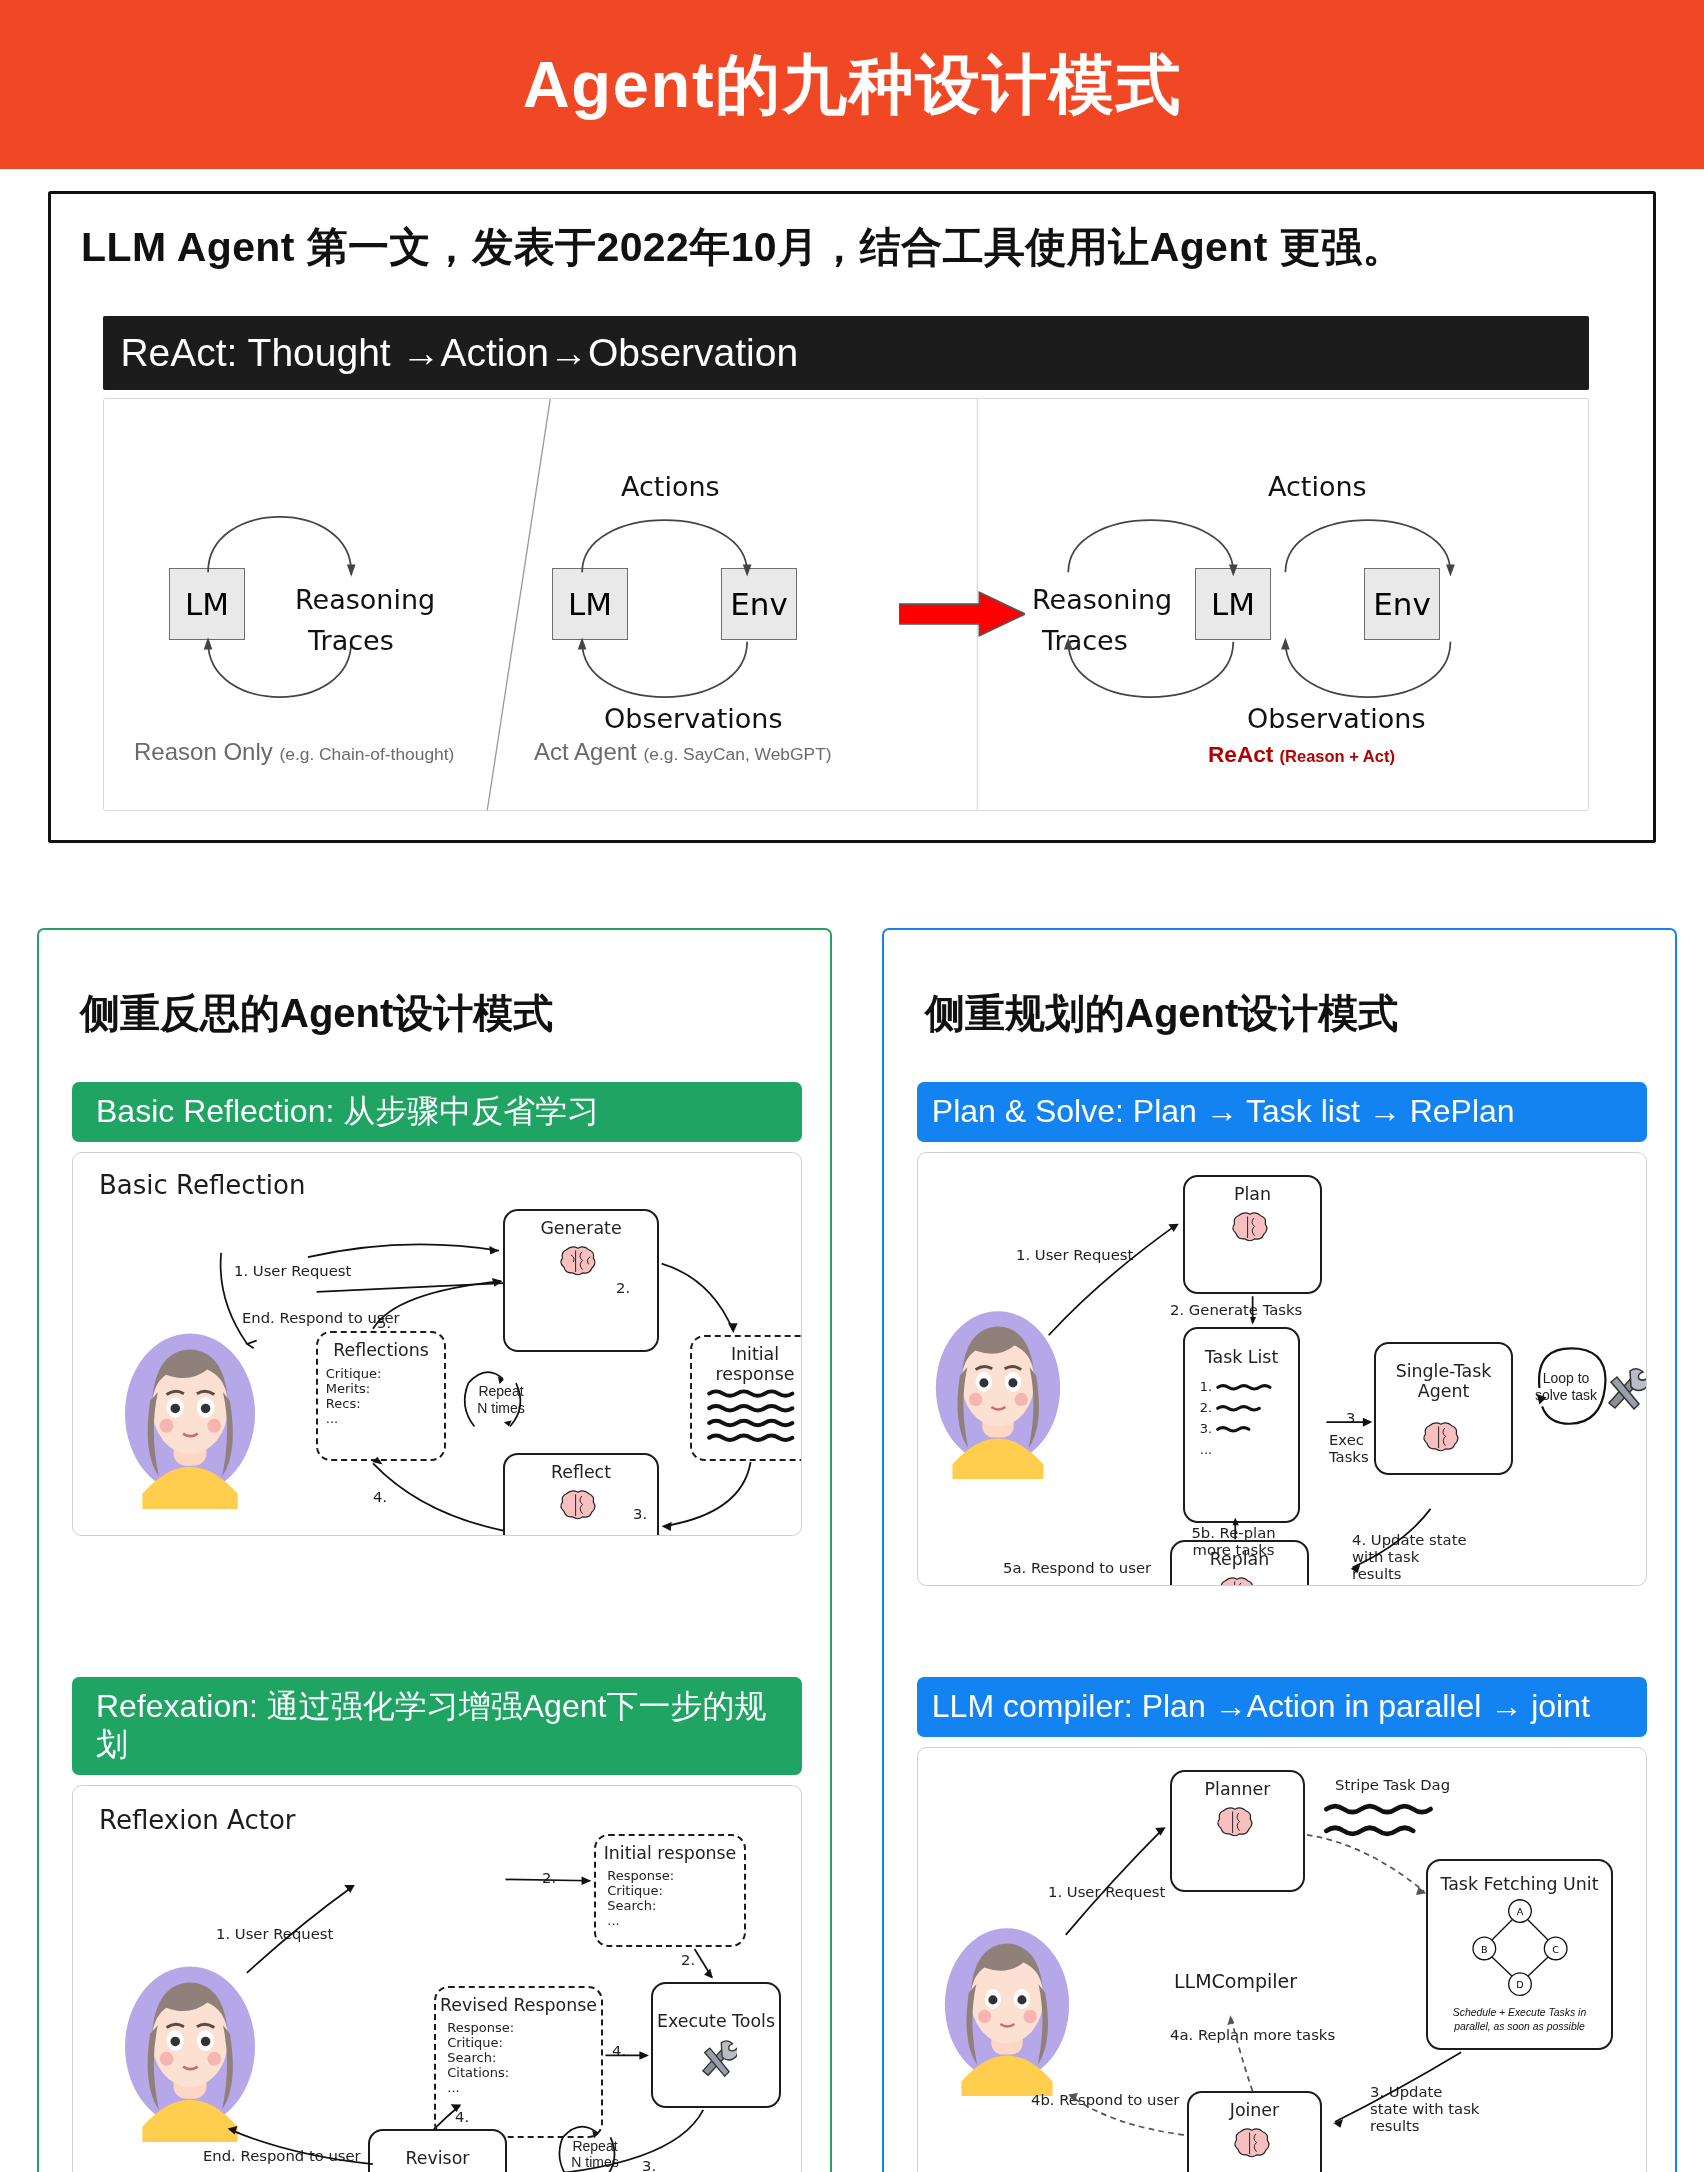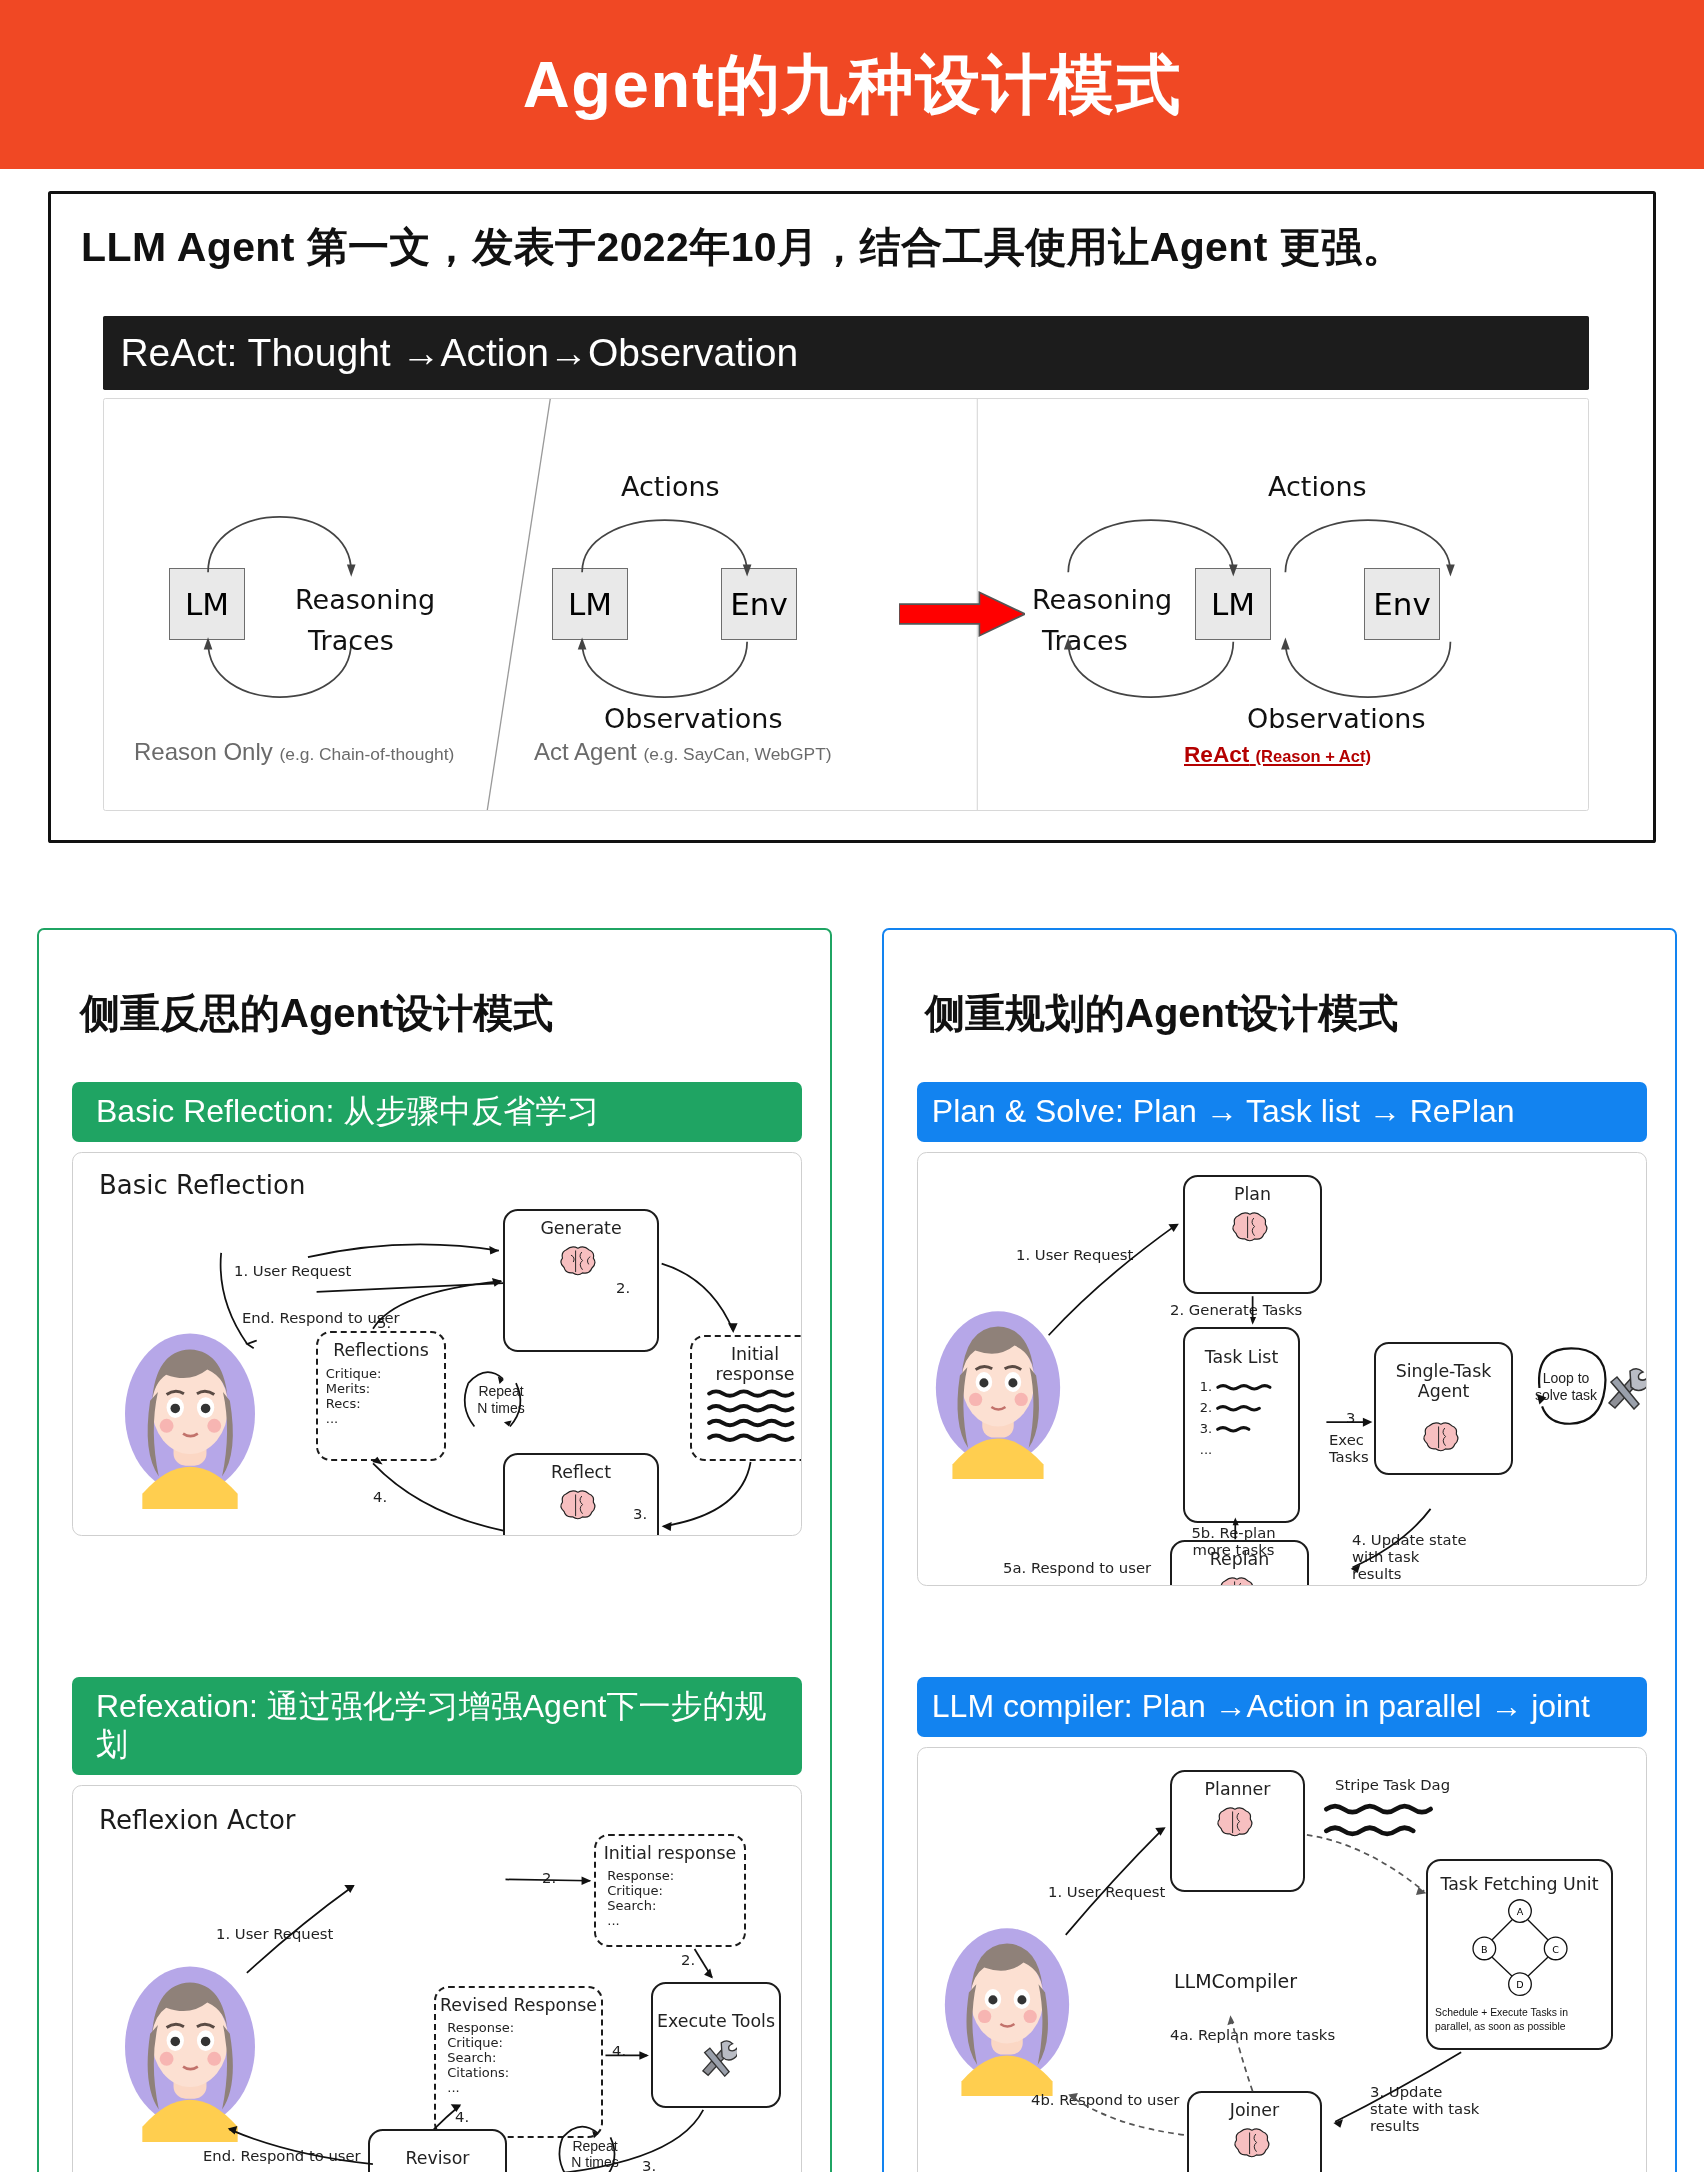--- a/index.html
+++ b/index.html
@@ -161,21 +161,21 @@
       <polygon points="500,280 490,252 510,252" fill="#444"></polygon>
       <path d="M500 430 C 500 600, 120 600, 120 430" stroke="#444" stroke-width="4" fill="none"></path>
       <polygon points="120,420 110,448 130,448" fill="#444"></polygon>
       <path d="M620 270 C 620 110, 1000 110, 1000 270" stroke="#444" stroke-width="4" fill="none"></path>
       <polygon points="1000,280 990,252 1010,252" fill="#444"></polygon>
       <path d="M1000 430 C 1000 600, 620 600, 620 430" stroke="#444" stroke-width="4" fill="none"></path>
       <polygon points="620,420 610,448 630,448" fill="#444"></polygon>
     </svg>
     <div class="difflabel" style="left:1164px; top:72px;">Actions</div>
     <div class="difflabel" style="left:1143px; top:304px;">Observations</div>
-    <div class="redcapt" style="left:1080px; top:343px;text-decoration:underline;">
+    <div class="redcapt" style="left:1104px; top:343px;">
       <b>ReAct</b>
       <span>(Reason + Act)</span>
     </div>
   </div>
 </div>
 
 <div class="col left">
   <div class="col-title">侧重反思的Agent设计模式</div>
 
   <div class="card green" style="top:152px;">
@@ -523,21 +523,21 @@
             <text x="118" y="128" font-size="22" text-anchor="middle" font-family="DejaVu Sans">B</text>
           <circle cx="282" cy="118" r="26" fill="#fff" stroke="#111" stroke-width="3"></circle>
             <text x="282" y="128" font-size="22" text-anchor="middle" font-family="DejaVu Sans">C</text>
           <circle cx="200" cy="200" r="26" fill="#fff" stroke="#111" stroke-width="3"></circle>
             <text x="200" y="210" font-size="22" text-anchor="middle" font-family="DejaVu Sans">D</text>
           <line x1="182" y1="52" x2="136" y2="98" stroke="#111" stroke-width="3"></line>
           <line x1="218" y1="52" x2="264" y2="98" stroke="#111" stroke-width="3"></line>
           <line x1="136" y1="138" x2="182" y2="182" stroke="#111" stroke-width="3"></line>
           <line x1="264" y1="138" x2="218" y2="182" stroke="#111" stroke-width="3"></line>
         </svg>
-        <div style="font-size:10.4px; line-height:1.3; padding:0 7px;">Schedule + Execute Tasks in parallel, as soon as possible</div>
+        <div style="font-size:10.4px; text-align:center; line-height:1.3; padding:0 7px;font-style:italic;">Schedule + Execute Tasks in parallel, as soon as possible</div>
       </div>
 
       <div class="sk sk-title" style="left:256px; top:222px; font-size:19px;">LLMCompiler</div>
 
       <div class="node" style="left:269px; top:343px; width:135px; height:113px;">
         <div class="node-label">Joiner</div>
         <svg class="brain" viewBox="0 0 120 96">
             <path d="M22 20 q-14 6 -10 22 q-10 12 4 24 q4 16 22 14 q14 10 26 0 q18 4 24 -12 q14 -12 4 -26 q4 -16 -12 -22 q-12 -12 -28 -4 q-16 -8 -30 4z" fill="#F7BFC0" stroke="#222" stroke-width="3"></path>
             <path d="M46 22 v56 M62 26 q-10 12 2 22 q-12 10 0 24" stroke="#222" stroke-width="2.5" fill="none"></path>
           </svg>

